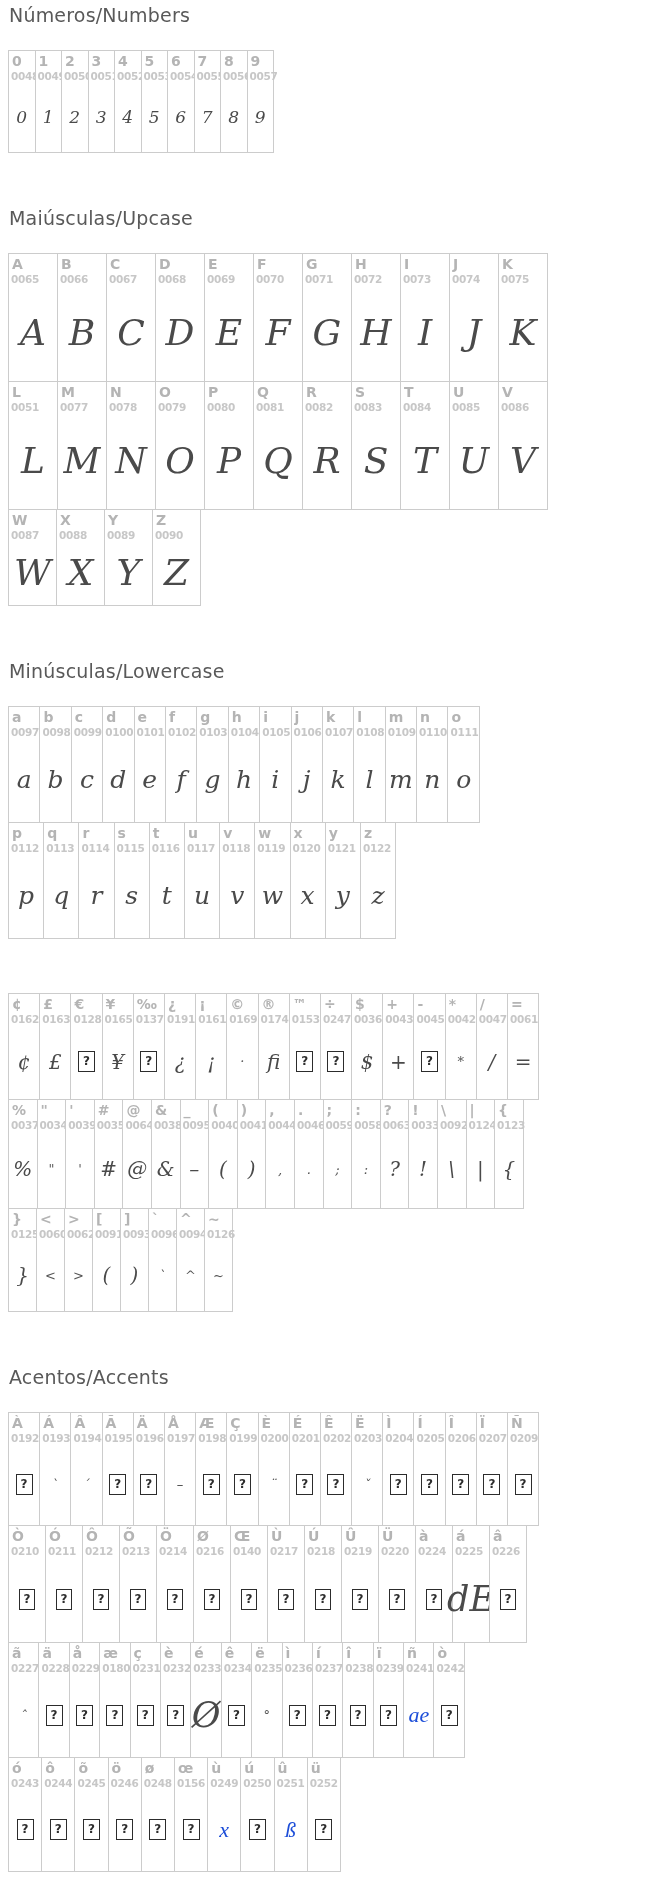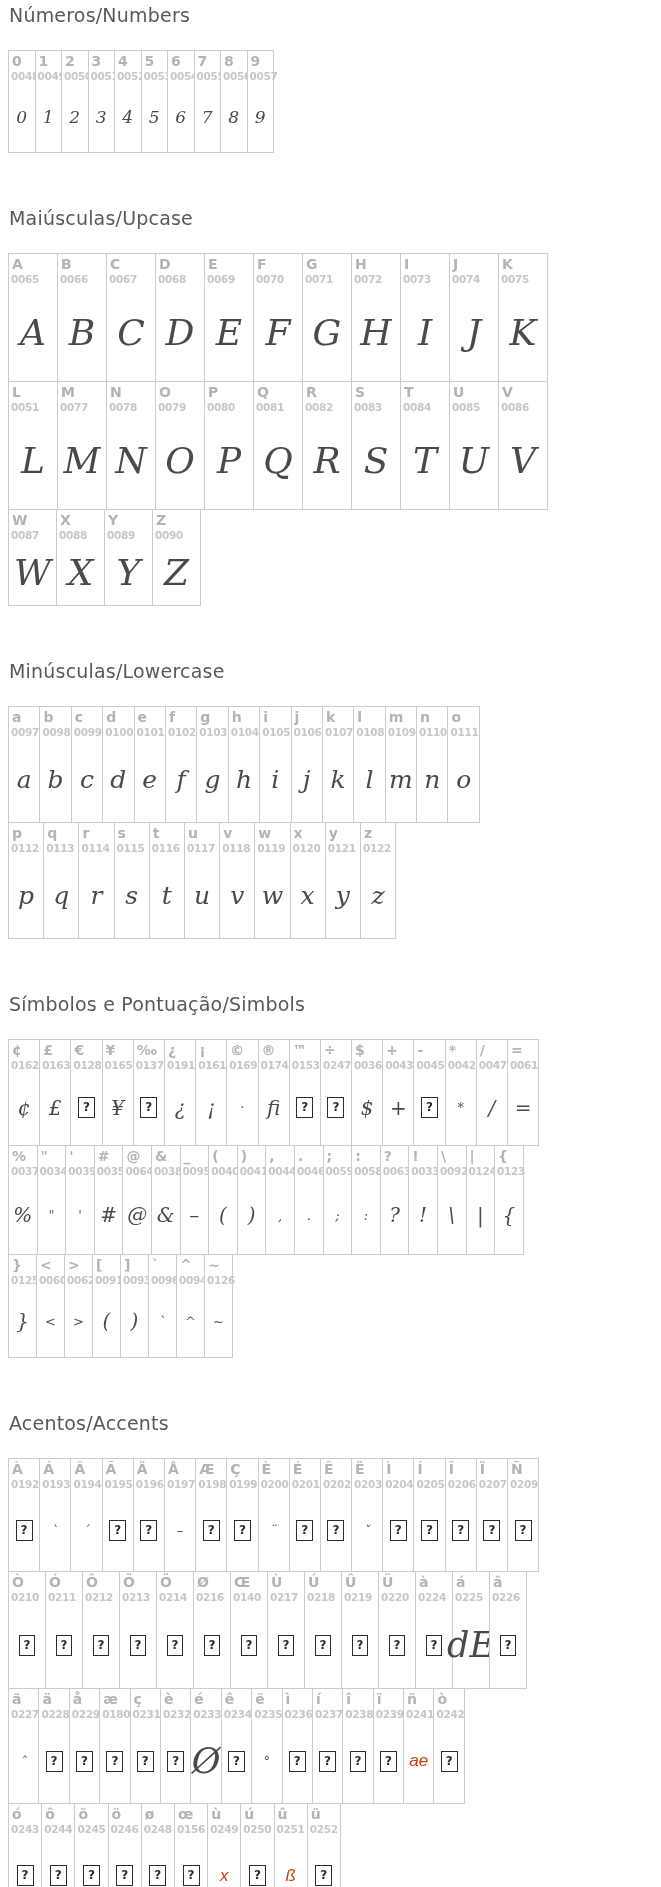--- a/index.html
+++ b/index.html
@@ -10,21 +10,21 @@
   .table{display:block;}
   .row{display:flex;}
   .row + .row{margin-top:-1px;}
   .cell{border:1px solid #cccccc;margin-right:-1px;box-sizing:border-box;
         display:flex;flex-direction:column;flex:0 0 auto;background:#fff;}
   .lab{color:#b4b4b4;font-weight:bold;font-size:14px;line-height:1.05;padding:3px 0 0 3px;white-space:nowrap;}
   .code{color:#c7c7c7;font-weight:bold;font-size:10.5px;letter-spacing:-.3px;padding:1px 0 0 2px;white-space:nowrap;}
   .garea{flex:1;display:flex;align-items:center;justify-content:center;overflow:visible;}
   .glyph{white-space:nowrap;}
   .glyph.script{font-family:"DejaVu Serif","Liberation Serif",serif;font-style:italic;color:#4a4a4a;}
-  .glyph.small{font-family:Liberation Sans, sans-serif;font-style:italic;color:#c2410c;font-size:17px;}
+  .glyph.small{font-family:Liberation Serif, serif;font-style:italic;color:#1d4ed8;font-size:22px;}
   .glyph.mark{font-family:"DejaVu Serif","Liberation Serif",serif;font-style:italic;color:#555;font-size:13px;}
   .glyph.tofu{font-family:"DejaVu Sans",sans-serif;border:1px solid #2c2c2c;color:#2c2c2c;
               font-size:12px;font-weight:bold;padding:3px 4px 2px 4px;line-height:1.15;}
   
   .sec-numbers  .cell{width:27.5px;height:103px;}
   .sec-numbers  .glyph.script{font-size:17px;}
   .sec-upcase   .cell{width:50px;height:129px;}
   .sec-upcase   .row:nth-child(3) .cell{width:49px;height:97px;}
   .sec-upcase   .glyph.script{font-size:36px;}
   .sec-lowercase .cell{width:32.4px;height:117px;}
@@ -500,21 +500,20 @@
               <div class="lab">z</div>
               <div class="code">0122</div>
               <div class="garea">
                 <span class="glyph script">z</span>
               </div>
             </div>
           </div>
         </div>
       </div>
       <div class="section sec-symbols">
-        <div class="heading">Símbolos e Pontuação/Simbols</div>
         <div class="table">
           <div class="row">
             <div class="cell">
               <div class="lab">¢</div>
               <div class="code">0162</div>
               <div class="garea">
                 <span class="glyph script">¢</span>
               </div>
             </div>
             <div class="cell">

